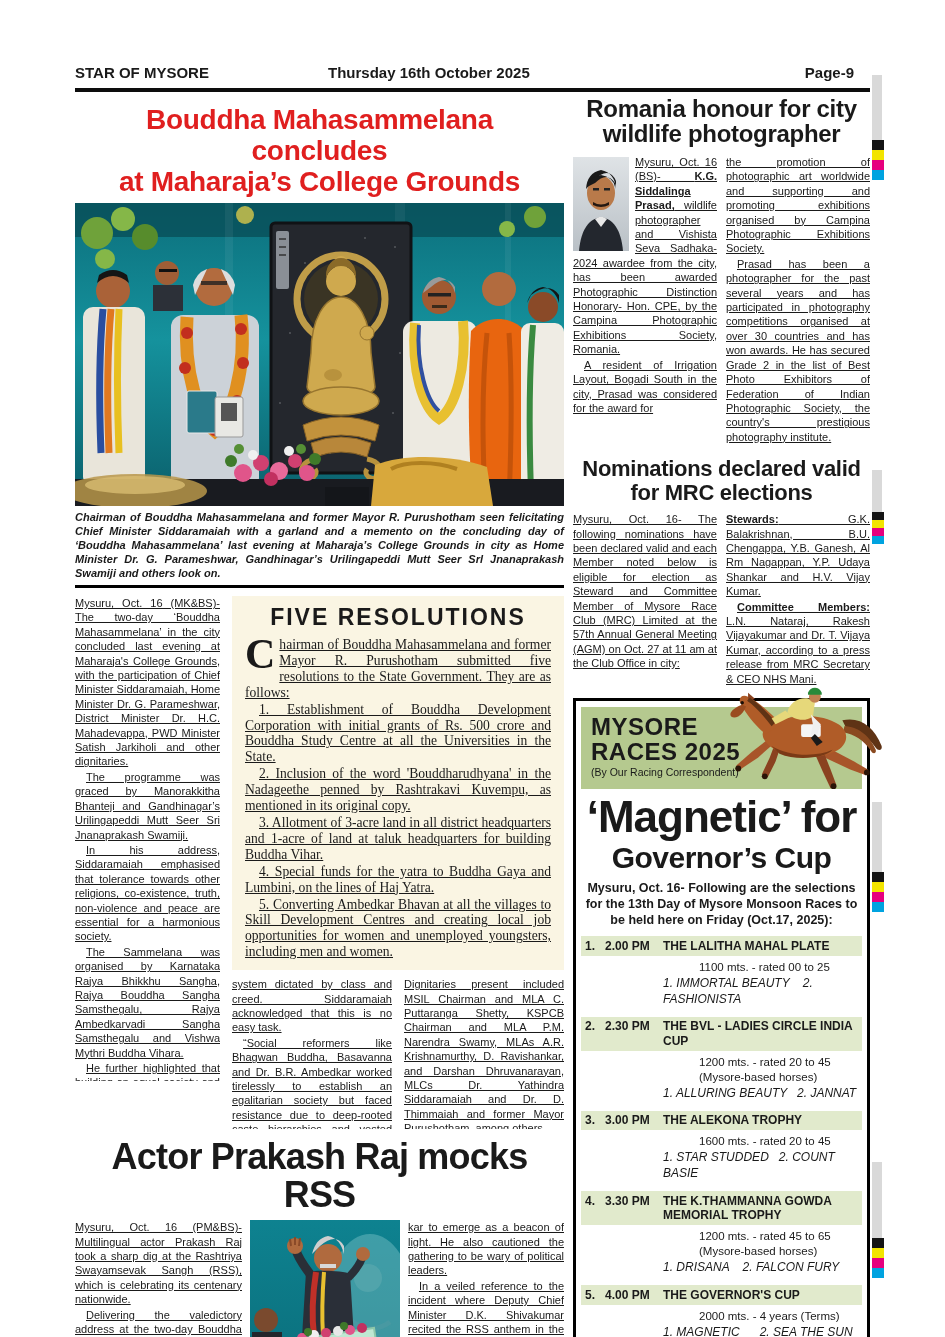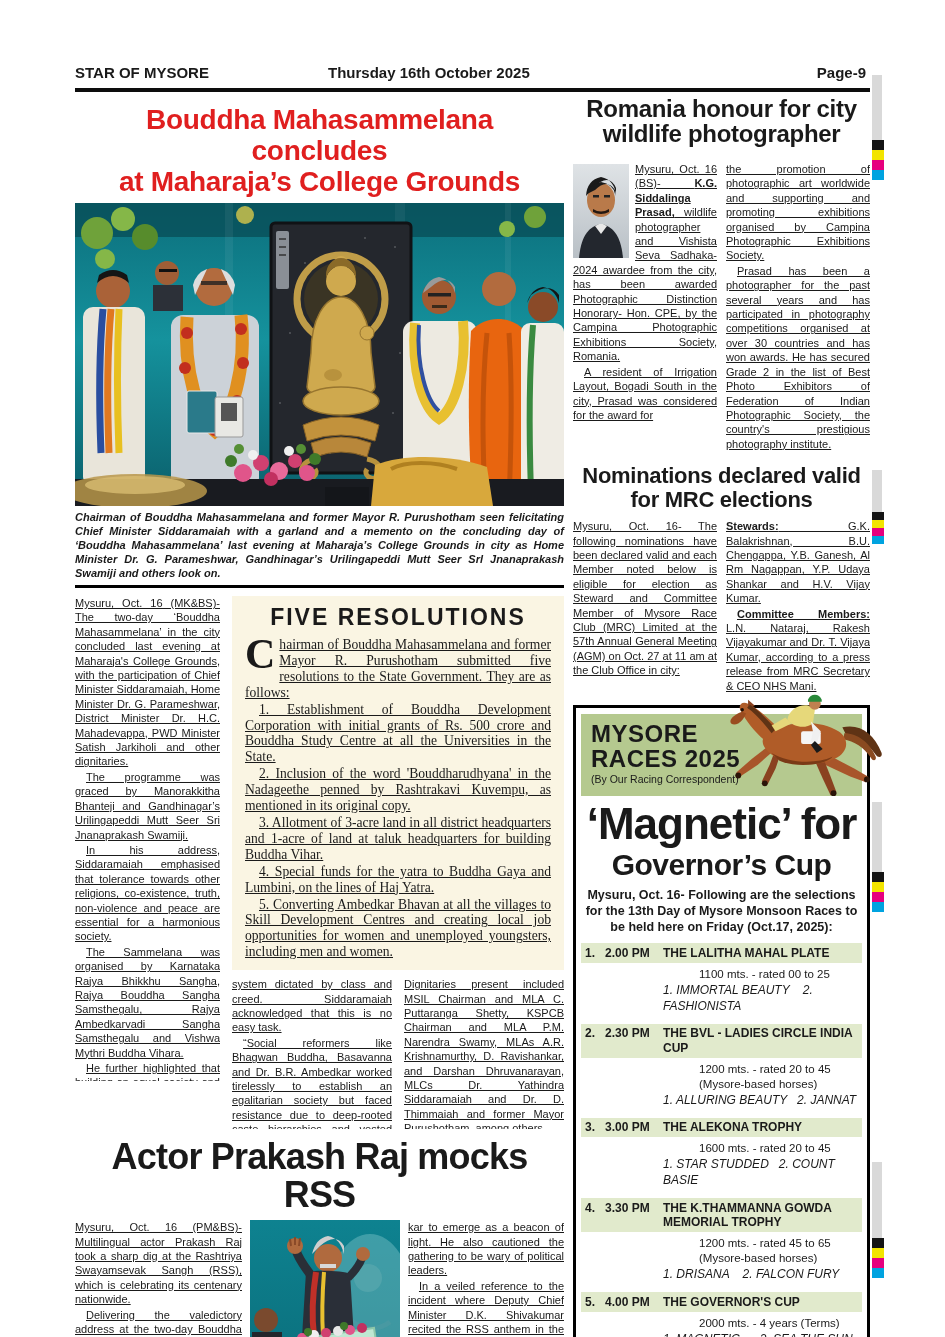--- a/index.html
+++ b/index.html
@@ -2,21 +2,21 @@
 <html><head>
 <meta charset="utf-8">
 <style>
   html,body{margin:0;padding:0;background:#e8e8e8;}
   .page{position:relative;width:945px;height:1337px;background:#ffffff;overflow:hidden;
         font-family:"Liberation Sans",sans-serif;color:#1a1a1a;}
   
   .hdr-row{position:absolute;top:64px;left:75px;width:795px;height:22px;font-weight:bold;font-size:15px;}
   .hdr-mast{position:absolute;left:0;top:0;}
   .hdr-date{position:absolute;left:253px;top:0;}
-  .hdr-page{position:absolute;right:4px;top:0;}
+  .hdr-page{position:absolute;right:16px;top:0;}
   .hdr-rule{position:absolute;top:88px;left:75px;width:795px;height:4px;background:#0d0d0d;}
   
   .left-col{position:absolute;top:96px;left:75px;width:489px;}
   .right-col{position:absolute;top:96px;left:573px;width:297px;}
   
   p{margin:0;text-decoration:underline;}
   .body-txt{font-size:11px;line-height:14.4px;text-align:justify;}
   .body-txt p + p{text-indent:11px;margin-top:1px;}
   .cap{font-size:11px;line-height:14px;font-weight:bold;font-style:italic;text-align:justify;}
   
@@ -34,21 +34,21 @@
   .cont-row{display:flex;gap:12px;margin-top:7px;}
   .cont-col{width:160px;height:152px;overflow:hidden;}
   
   .headline-actor{margin:9px 0 6px;font-size:36px;line-height:38px;font-weight:bold;text-align:center;letter-spacing:-0.8px;}
   .prakash-row{display:flex;gap:8px;}
   .pk-col1{width:168px;height:250px;overflow:hidden;}
   .pk-col2{width:150px;}
   .pk-col3{width:157px;height:250px;overflow:hidden;}
   .pk-photo{display:block;width:150px;height:186px;}
   
-  .headline-rom{margin:0 0 16px;font-size:24px;line-height:25px;font-weight:bold;text-align:center;letter-spacing:-0.3px;}
+  .headline-rom{margin:0 0 9px;font-size:24px;line-height:25px;font-weight:bold;text-align:center;letter-spacing:-0.3px;}
   .headline-mrc{margin:13px 0 7px;font-size:22px;line-height:24px;font-weight:bold;text-align:center;letter-spacing:-0.3px;}
   .two-col{display:flex;gap:9px;}
   .tc{width:144px;overflow:hidden;}
   .portrait{float:left;width:56px;height:94px;margin:2px 6px 1px 0;}
   
   .races-box{margin-top:12px;border:3px solid #000;padding:6px 5px 0;position:relative;background:#fff;}
   .races-brand{position:relative;background:#b5c98f;padding:7px 10px 5px;height:70px;}
   .brand-l1,.brand-l2{font-size:24px;line-height:25px;font-weight:bold;letter-spacing:0.5px;}
   .brand-by{font-size:10.5px;margin-top:2px;}
   .horse{position:absolute;top:-22px;right:-24px;width:158px;height:110px;}

